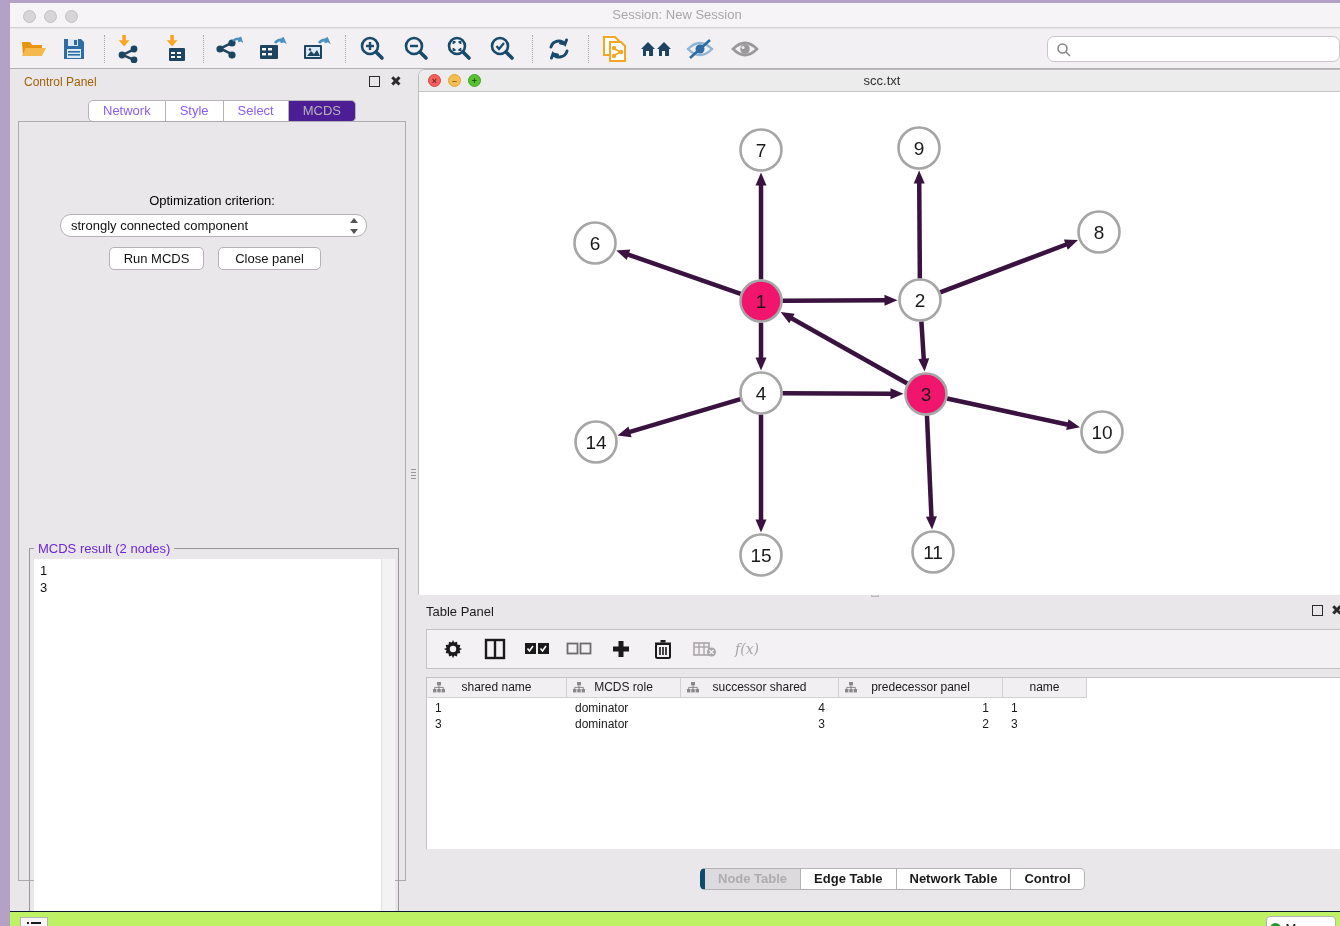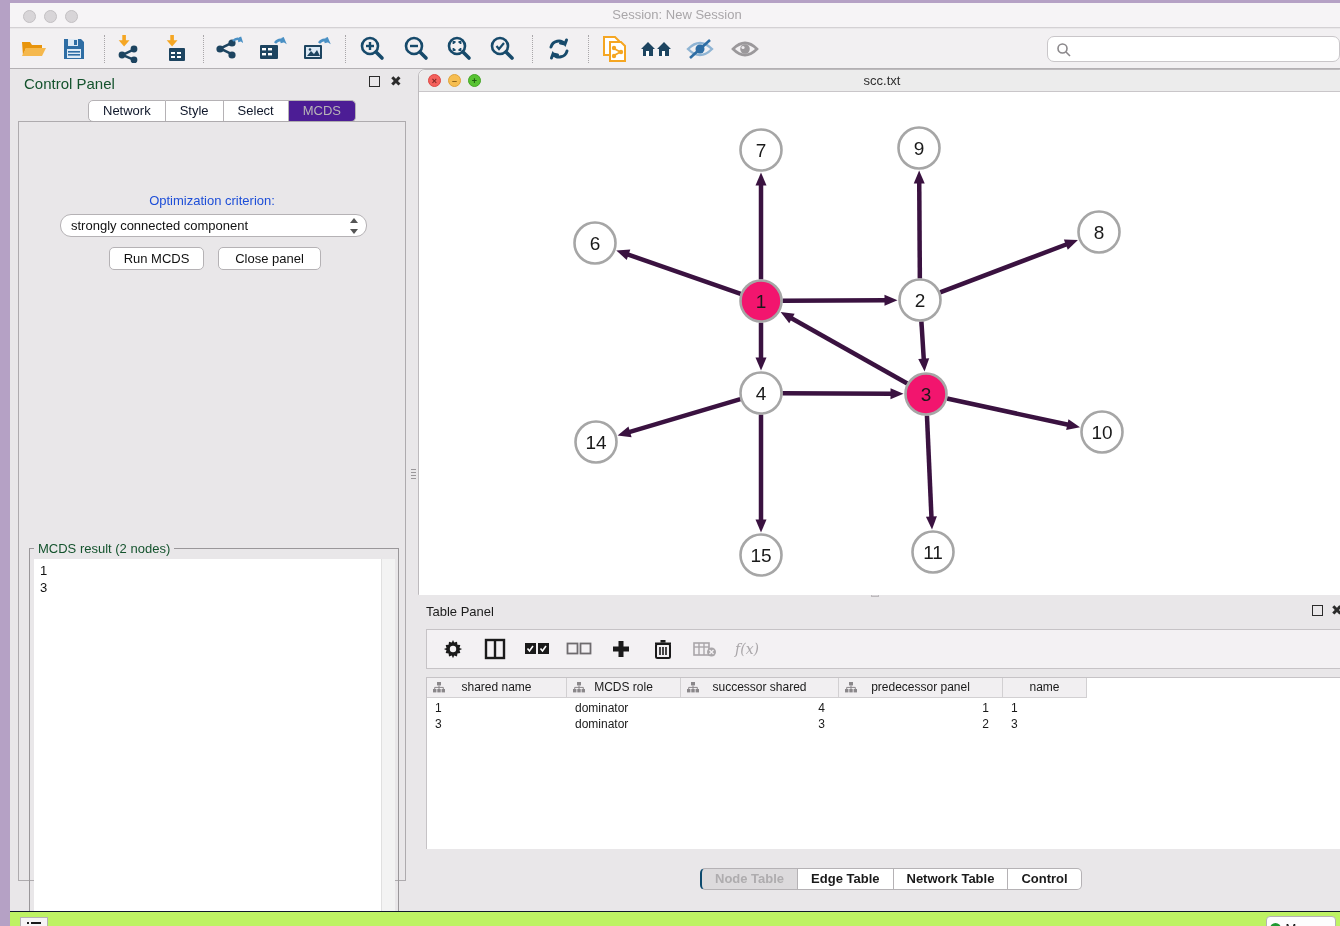--- a/index.html
+++ b/index.html
@@ -17,37 +17,37 @@
   .toolbar { position:absolute; left:0; top:26px; width:1334px; height:40px; background:#f2f0f2; border-bottom:1px solid #b3b0b3; }
   .tbtn { position:absolute; top:5px; width:36px; height:30px; display:flex; align-items:center; justify-content:center; }
   .tsep { position:absolute; top:6px; width:1px; height:28px; border-left:1px dotted #a9a6a9; }
   .searchbox { position:absolute; left:1037px; top:7px; width:293px; height:26px; background:#fff; border:1px solid #c9c6c9; border-radius:7px; }
   .searchbox .mag { position:absolute; left:8px; top:5px; }
   .searchbox input { position:absolute; left:28px; top:2px; width:258px; height:20px; border:none; outline:none; font-size:13px; background:transparent; }
 
   
   .control-panel { position:absolute; left:4px; top:66px; width:396px; height:816px; }
   .cp-header { position:absolute; left:0; top:0; width:100%; height:28px; }
-  .cp-title { position:absolute; left:10px; top:6px; font-size:15px; color:#14532d; }
+  .cp-title { position:absolute; left:10px; top:6px; font-size:12px; color:#a16207; }
   .cp-float { position:absolute; left:355px; top:7px; width:11px; height:11px; border:1.5px solid #2b2b2b; }
   .cp-close { position:absolute; left:376px; top:4px; font-size:14px; font-weight:bold; color:#2b2b2b; }
   .cp-tabs { position:absolute; left:74px; top:31px; height:22px; display:flex; }
-  .cp-tab { height:22px; padding:0 14px; background:#fff; border:1px solid #b5b2b5; border-left:none; font-size:13px; line-height:20px; color:#0f172a; }
+  .cp-tab { height:22px; padding:0 14px; background:#fff; border:1px solid #b5b2b5; border-left:none; font-size:13px; line-height:20px; color:#8b5cf6; }
   .cp-tab:first-child { border-left:1px solid #b5b2b5; border-radius:5px 0 0 5px; }
   .cp-tab.last { border-radius:0 5px 5px 0; }
   .cp-tab.active-gray { background:#4c1d95; color:#b7b5b7; }
   .cp-body { position:absolute; left:4px; top:52px; width:388px; height:760px; border:1px solid #aeabae; background:#e9e7e9; }
-  .opt-label { position:absolute; left:0; width:100%; top:71px; text-align:center; font-size:13px; color:#1d4ed8; }
+  .opt-label { position:absolute; left:0; width:100%; top:71px; text-align:center; font-size:13px; color:#000000; }
   .opt-select { position:absolute; left:41px; top:92px; width:307px; height:23px; background:#fff; border:1px solid #b5b2b5; border-radius:11px; font-size:13px; line-height:21px; padding-left:10px; color:#111; }
   .opt-stepper { position:absolute; right:6px; top:3px; width:13px; height:16px; }
   .opt-stepper:before { content:""; position:absolute; left:3px; top:0; border-left:4px solid transparent; border-right:4px solid transparent; border-bottom:5px solid #555; }
   .opt-stepper:after { content:""; position:absolute; left:3px; bottom:0; border-left:4px solid transparent; border-right:4px solid transparent; border-top:5px solid #555; }
   .cp-btn { position:absolute; top:125px; height:23px; background:#fff; border:1px solid #b5b2b5; border-radius:5px; font-size:13px; color:#111; text-align:center; line-height:21px; }
   .mcds-fieldset { position:absolute; left:10px; top:426px; width:370px; height:378px; border:1px solid #9a979a; }
-  .mcds-legend { position:absolute; left:4px; top:-8px; background:#e9e7e9; padding:0 4px; font-size:13px; color:#14532d; }
+  .mcds-legend { position:absolute; left:4px; top:-8px; background:#e9e7e9; padding:0 4px; font-size:13px; color:#6d28d9; }
   .mcds-textarea { position:absolute; left:4px; top:10px; width:361px; height:362px; background:#fff; font-size:13px; color:#111; padding:3px 0 0 6px; line-height:17px; }
   .mcds-scroll { position:absolute; right:0; top:0; width:14px; height:100%; background:#f3f3f3; border-left:1px solid #e0e0e0; }
 
   
   .net-window { position:absolute; left:408px; top:66px; width:928px; height:526px; border:1px solid #bdbabd; border-radius:7px 7px 0 0; background:#fff; }
   .net-titlebar { position:absolute; left:0; top:0; width:100%; height:22px; background:#ececec; border-bottom:1px solid #c9c6c9; border-radius:7px 7px 0 0; }
   .net-title { position:absolute; left:0; right:0; top:3px; text-align:center; font-size:13px; color:#2e2e2e; }
   .light { position:absolute; top:4px; width:13px; height:13px; border-radius:50%; font-size:9px; font-weight:bold; text-align:center; line-height:13px; }
   .net-canvas { position:absolute; left:0; top:22px; width:926px; height:503px; background:#fff; overflow:hidden; }
 
@@ -66,21 +66,21 @@
   .fx { font-family:"DejaVu Serif","Liberation Serif",serif; font-style:italic; font-size:14px; color:#a9a6a9; }
   .tp-table { position:absolute; left:8px; top:78px; width:916px; height:172px; background:#fff; border:1px solid #c6c3c6; border-bottom:none; }
   .tp-hrow { position:absolute; left:0; top:0; height:20px; display:flex; }
   .tp-hcell { position:relative; height:20px; background:#f1eff1; border-right:1px solid #d2d0d2; border-bottom:1px solid #d2d0d2; font-size:12px; color:#1a1a1a; text-align:center; line-height:19px; }
   .tp-hcell .hicon { position:absolute; left:6px; top:4px; }
   .tp-row { position:absolute; left:0; height:16px; display:flex; font-size:12px; color:#1a1a1a; }
   .tp-cell { height:16px; line-height:16px; padding:0 8px; white-space:nowrap; overflow:hidden; }
   .tp-cell.num { text-align:right; padding-right:14px; }
   .tp-tabs { position:absolute; left:282px; top:269px; height:22px; display:flex; }
   .tp-tab { height:22px; padding:0 13px; background:#fff; border:1px solid #b5b2b5; border-left:none; font-size:13px; font-weight:bold; line-height:20px; color:#1a1a1a; }
-  .tp-tab:first-child { border-left:2px solid #0c4a6e; border-radius:5px 0 0 5px;text-align:right; }
+  .tp-tab:first-child { border-left:5px solid #0c4a6e; border-radius:5px 0 0 5px;text-align:right; }
   .tp-tab.last { border-radius:0 5px 5px 0; }
   .tp-tab.active-gray { background:#dcdadc; color:#aeacae; }
 
   
   .statusbar { position:absolute; left:0; top:888px; width:1334px; height:32px; background:#bef264; border-top:1px solid #0f172a;margin-top:20px; }
   .sb-left-btn { position:absolute; left:10px; top:5px; width:28px; height:22px; background:#f6f4f6; border:1px solid #b5b2b5; display:flex; align-items:center; justify-content:center; }
   .memory-btn { position:absolute; right:8px; top:4px; width:70px; height:24px; background:#fdfdfd; border:1px solid #b5b2b5; border-radius:4px; display:flex; align-items:center; justify-content:center; gap:5px; font-size:13px; color:#111; }
   .memory-dot { width:11px; height:11px; border-radius:50%; background:#1f9a32; }
 </style>
 </head>

